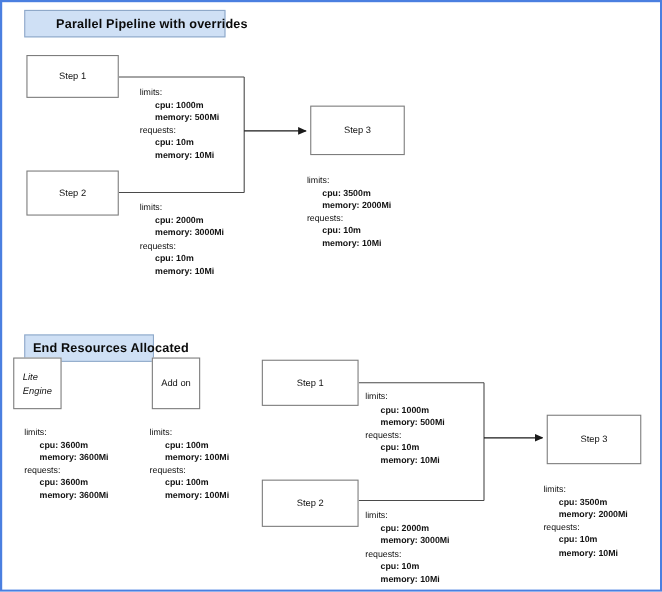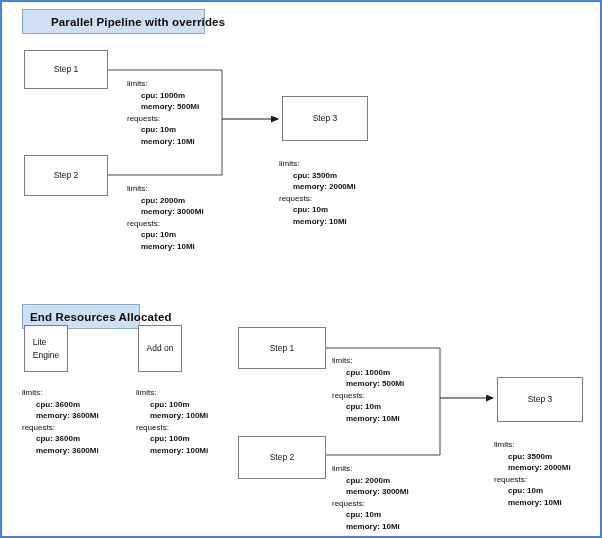--- a/index.html
+++ b/index.html
@@ -146,21 +146,21 @@
     <div class="ind">memory: 2000Mi</div>
     <div>requests:</div>
     <div class="ind">cpu: 10m</div>
     <div class="ind">memory: 10Mi</div>
   </div>
 
   <div class="banner" style="left:20px; top:270px; width:118px; height:25px;margin-top:32px;">
     <span>End Resources Allocated</span>
   </div>
 
-  <div class="node" style="left:22px; top:323px; width:44px; height:47px;">
+  <div class="node" style="left:10px; top:323px; width:44px; height:47px;font-style:italic;">
     <div>
       <span>Lite</span>
       <span>Engine</span>
     </div>
   </div>
 
   <div class="node" style="left:136px; top:323px; width:44px; height:47px;">
     <span>Add on</span>
   </div>
 

